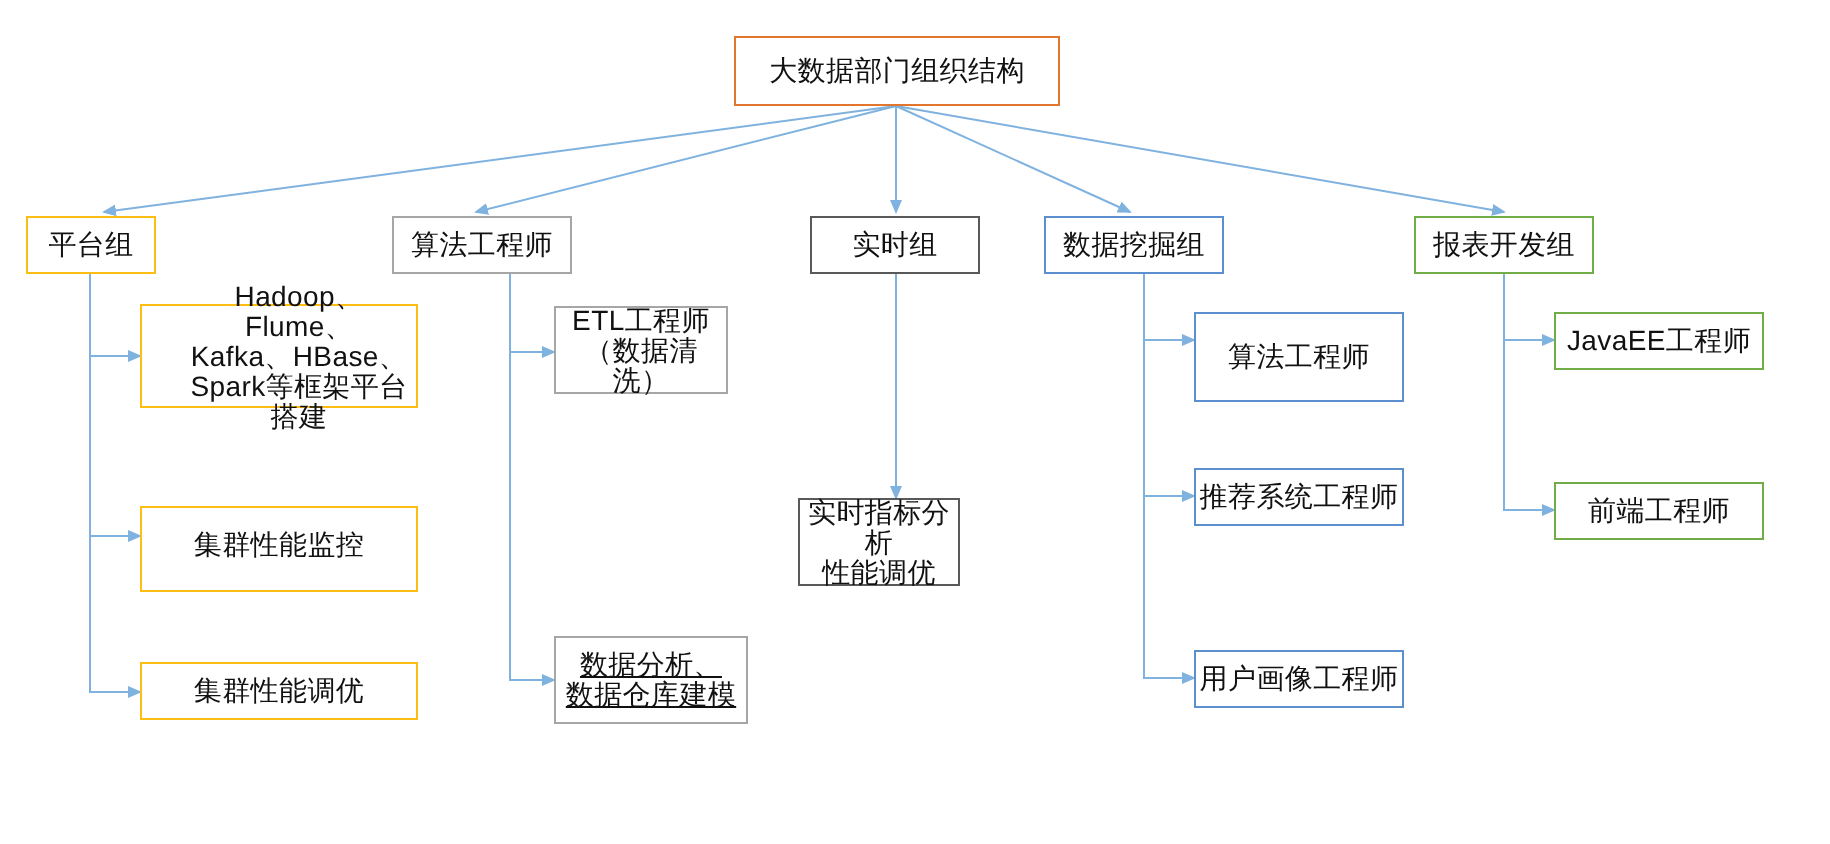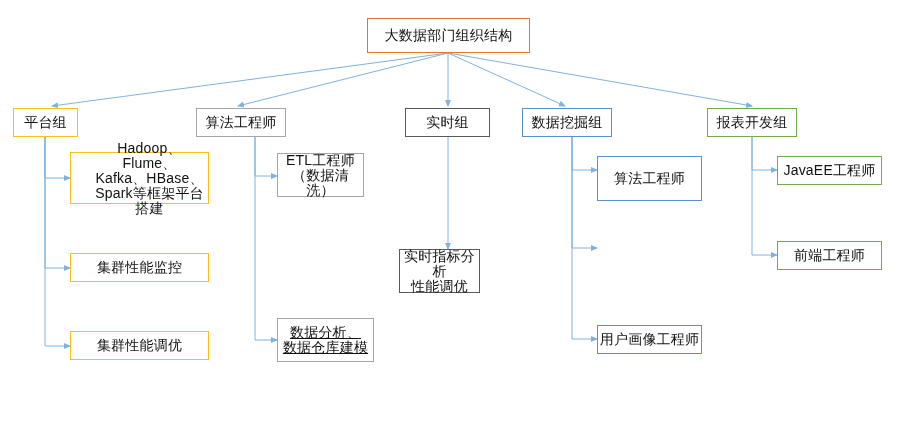--- a/index.html
+++ b/index.html
@@ -89,35 +89,36 @@
   <div class="node n-dark" style="left:405px;top:108px;width:85px;height:29px;">实时组</div>
 
   <div class="node n-blue" style="left:522px;top:108px;width:90px;height:29px;">数据挖掘组</div>
 
   <div class="node n-green" style="left:707px;top:108px;width:90px;height:29px;">报表开发组</div>
 
   <div class="node n-yellow" style="left:70px;top:152px;width:139px;height:52px;padding-left:20px;">Hadoop、Flume、
 Kafka、HBase、
 Spark等框架平台搭建</div>
 
-  <div class="node n-yellow" style="left:70px;top:253px;width:139px;height:29px;">集群性能监控</div>
+  <div class="node n-yellow" style="left:70px;top:253px;width:139px;height:43px;font-family:Liberation Mono, monospace;">集群性能监控</div>
 
   <div class="node n-yellow" style="left:70px;top:331px;width:139px;height:29px;">集群性能调优</div>
 
   <div class="node n-gray" style="left:277px;top:153px;width:87px;height:44px;">ETL工程师
 （数据清洗）</div>
 
   <div class="node n-gray" style="left:277px;top:318px;width:97px;height:44px;text-decoration:underline;">数据分析、
 数据仓库建模</div>
 
   <div class="node n-dark" style="left:399px;top:249px;width:81px;height:44px;">实时指标分析
 性能调优</div>
 
   <div class="node n-blue" style="left:597px;top:156px;width:105px;height:45px;">算法工程师</div>
 
+  <div class="node n-blue" style="left:597px;top:234px;width:105px;height:29px;">推荐系统工程师</div>
 
   <div class="node n-blue" style="left:597px;top:325px;width:105px;height:29px;">用户画像工程师</div>
 
   <div class="node n-green" style="left:777px;top:156px;width:105px;height:29px;">JavaEE工程师</div>
 
   <div class="node n-green" style="left:777px;top:241px;width:105px;height:29px;">前端工程师</div>
 
   <div class="watermark"></div>
 
 </div>

